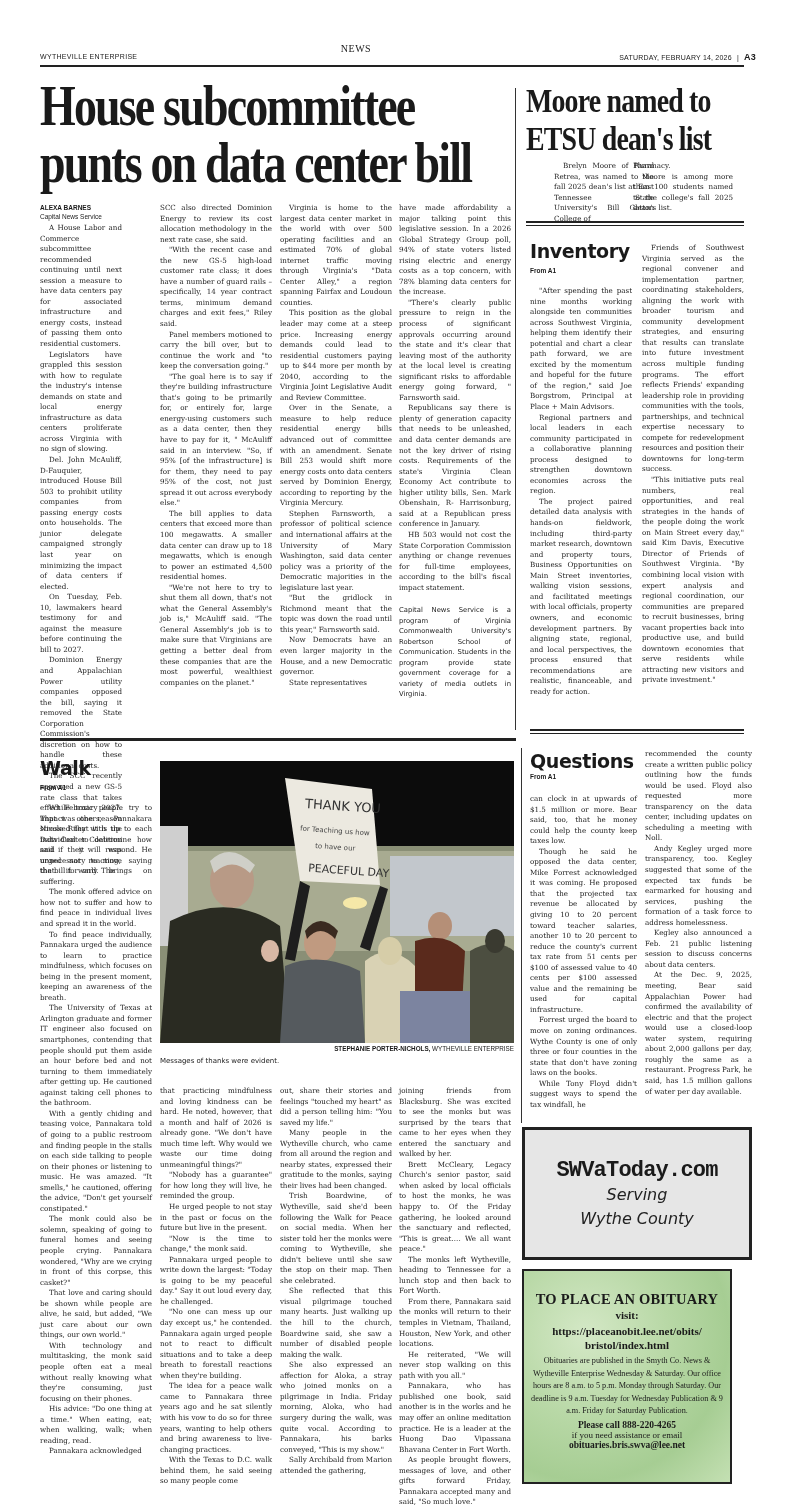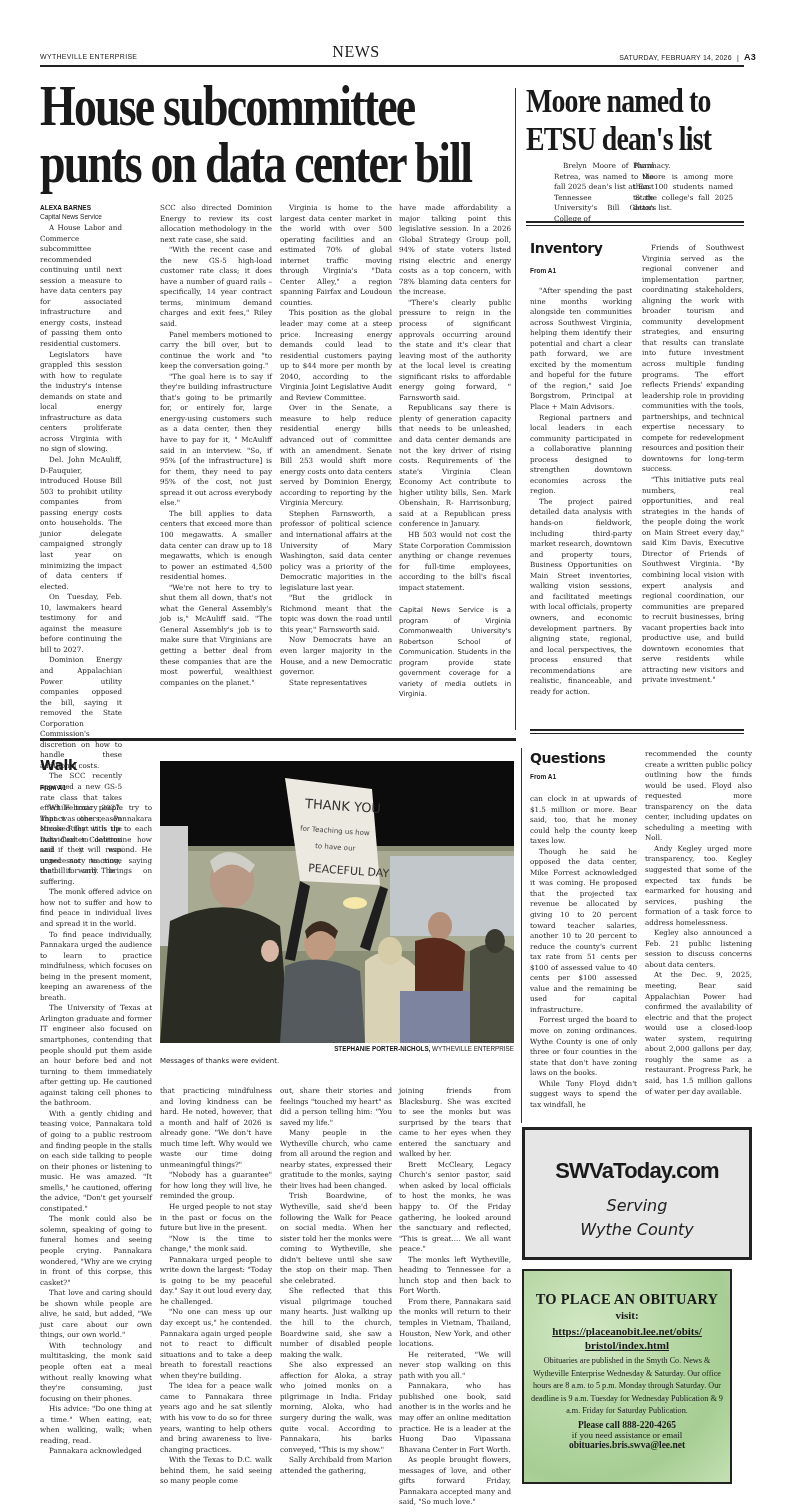--- a/index.html
+++ b/index.html
@@ -1,47 +1,47 @@
 <!DOCTYPE html>
 <html><head>
 <meta charset="utf-8">
 <style>
   * { box-sizing: border-box; margin: 0; padding: 0; }
   html, body { width: 792px; height: 1512px; background: #fff; overflow: hidden; }
   body { position: relative; color: #1a1a1a; font-family: "DejaVu Serif", serif; }
   .abs { position: absolute; }
   .masthead-left { left: 40px; top: 53px; font-family: "Liberation Sans", sans-serif; font-size: 7px; letter-spacing: .3px; }
-  .masthead-center { left: 0; width: 712px; top: 43px; text-align: center; font-family: "Liberation Serif", serif; font-size: 16px; letter-spacing: .5px; }
+  .masthead-center { left: 0; width: 712px; top: 43px; text-align: center; font-family: "Liberation Serif", serif; font-size: 10px; letter-spacing: .5px; }
   .masthead-right { right: 36px; top: 52px; font-family: "Liberation Sans", sans-serif; font-size: 7px; letter-spacing: .2px; }
   .masthead-right b { font-size: 9px; font-weight: bold; }
   .rule-top { left: 40px; top: 65px; width: 704px; height: 1.5px; background: #222; }
   .headline { left: 40px; top: 78px; width: 470px; font-family: "Liberation Serif", serif; font-weight: bold; font-size: 56px; line-height: 57px; letter-spacing: -2.2px; transform: scaleX(.82); transform-origin: left top; width: 580px; }
   .vrule { background: #333; width: 1px; }
   .side-head { font-family: "Liberation Serif", serif; font-weight: bold; font-size: 34px; line-height: 38px; letter-spacing: -1px; transform: scaleX(.82); transform-origin: left top; width: 280px; }
   .col { font-family: "DejaVu Serif", serif; font-size: 7.15px; line-height: 10.55px; text-align: justify; hyphens: auto; color: #222; }
   .col p { text-indent: 9px; }
   .col p.noind { text-indent: 0; }
   .byline { font-family: "Liberation Sans", sans-serif; font-size: 6.5px; font-weight: bold; line-height: 9px; }
   .byline .org { font-weight: normal; }
-  .kicker { font-family: "DejaVu Sans", sans-serif; font-weight: bold; font-size: 14px; letter-spacing: -.4px; }
+  .kicker { font-family: "DejaVu Sans", sans-serif; font-weight: bold; font-size: 19px; letter-spacing: -.4px; }
   .fromA1 { font-family: "Liberation Sans", sans-serif; font-size: 6.5px; font-weight: bold; }
   .note { font-family: "DejaVu Sans", sans-serif; font-size: 6.8px; line-height: 10.5px; color: #222; }
   .hrule-thick { height: 2.5px; background: #222; }
   .hrule-double { border-top: 2px solid #222; border-bottom: 1px solid #222; height: 5px; }
   .photo { background: #0f0f0f; overflow: hidden; }
   .credit { font-family: "Liberation Sans", sans-serif; font-size: 6.3px; font-weight: bold; text-align: right; }
   .credit span { font-weight: normal; }
   .cutline { font-family: "DejaVu Sans", sans-serif; font-size: 7px; }
   .ad-swva { background: #e6e6e6; border: 3px solid #222; text-align: center; }
-  .ad-swva .brand { font-family: Liberation Sans, sans-serif; font-weight: bold; font-size: 22px; letter-spacing: -.8px; margin-top: 28px; }
-  .ad-swva .tag { font-family: "DejaVu Sans", sans-serif; font-style: italic; font-size: 16px; line-height: 24px; margin-top: 10px; color: #222; }
+  .ad-swva .brand { font-family: Liberation Mono, monospace; font-weight: bold; font-size: 22px; letter-spacing: -.8px; margin-top: 28px; }
+  .ad-swva .tag { font-family: "DejaVu Sans", sans-serif; font-style: italic; font-size: 16px; line-height: 24px; color: #222; }
   .ad-obit { border: 2px solid #222; text-align: center; background: radial-gradient(ellipse at 30% 30%, #d4e8c6 0%, #b8d8a6 40%, #a6cd93 70%, #c4e0b3 100%); font-family: "Liberation Serif", serif; color: #1a1a1a; padding-top: 20px; }
   .ad-obit .t1 { font-weight: bold; font-size: 14.5px; letter-spacing: .2px; }
   .ad-obit .t2 { font-weight: bold; font-size: 11px; margin-top: 1px; }
-  .ad-obit .url { font-weight: bold; font-size: 11px; text-decoration: underline; line-height: 14px; margin-top: 3px; }
+  .ad-obit .url { font-weight: bold; font-size: 11px; line-height: 14px; margin-top: 3px; }
   .ad-obit .body { font-size: 8.2px; line-height: 12.5px; margin-top: 3px; }
   .ad-obit .call { font-weight: bold; font-size: 9.5px; margin-top: 2px; }
   .ad-obit .assist { font-size: 9px; }
   .ad-obit .email { font-weight: bold; font-size: 9.5px; }
 </style>
 </head>
 <body>
 
 <div class="abs masthead-left">WYTHEVILLE ENTERPRISE</div>
 <div class="abs masthead-center">NEWS</div>

